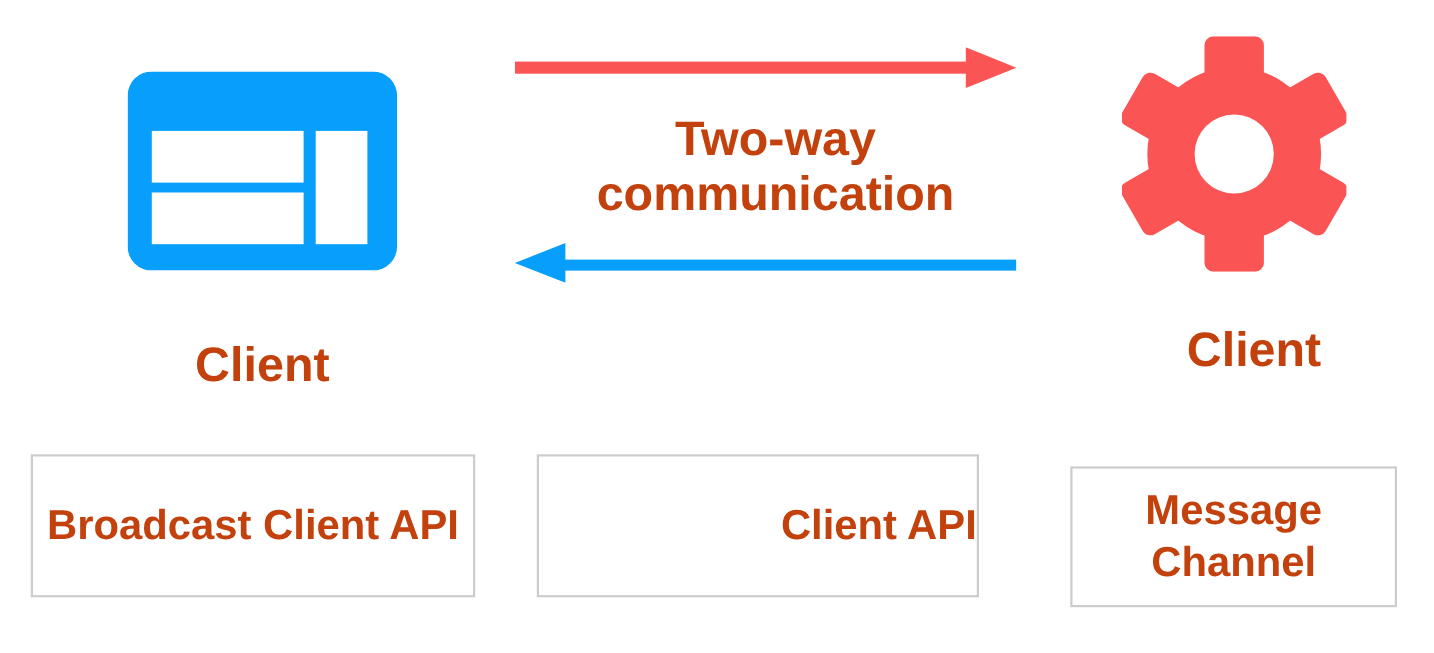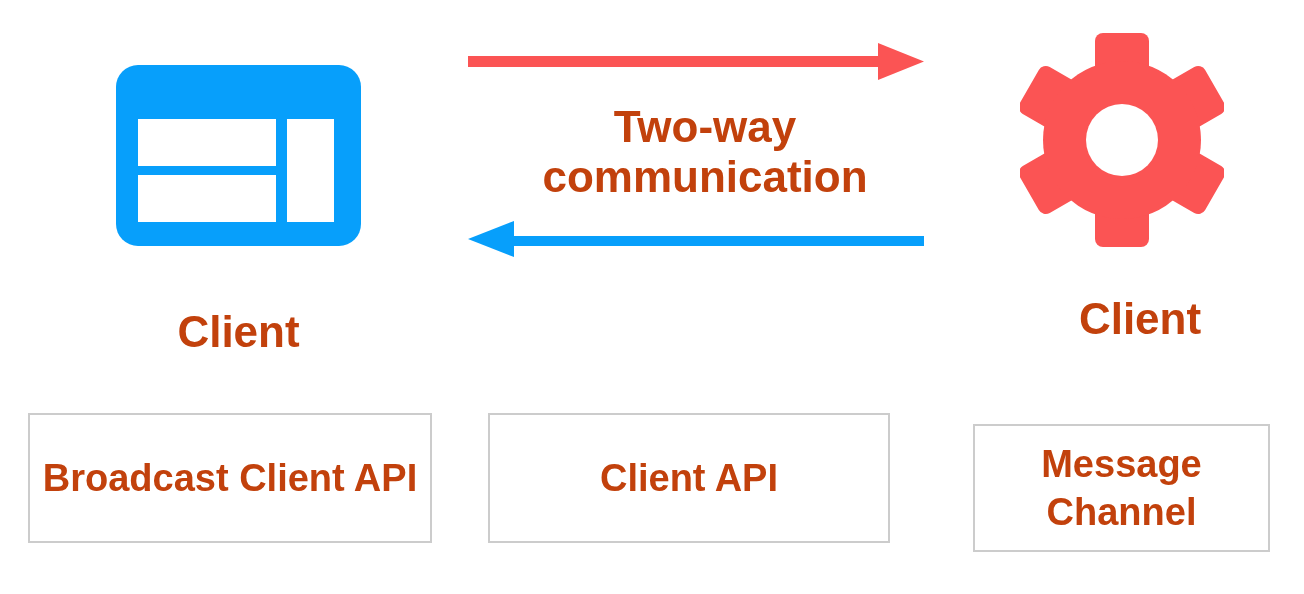--- a/index.html
+++ b/index.html
@@ -36,21 +36,21 @@
     background: #ffffff;
     border: 2px solid #cccccc;
     display: flex;
     align-items: center;
     justify-content: center;
     text-align: center;
     font-size: 38px;
     line-height: 48px;
   }
   .box-broadcast { left: 28px;  top: 413px; width: 404px; height: 130px; }
-  .box-client    { left: 488px; top: 413px; width: 402px; height: 130px; }
+  .box-client    { left: 488px; top: 413px; width: 402px; height: 130px; justify-content: flex-end; }
   .box-message   { left: 973px; top: 424px; width: 297px; height: 128px; }
 </style>
 </head>
 <body>
 
 <div class="canvas">
 
   <svg class="abs window-icon" viewBox="0 0 245 181" xmlns="http://www.w3.org/2000/svg" aria-hidden="true">
     <rect x="0" y="0" width="245" height="181" rx="22" fill="#079ffb"></rect>
     <rect x="22" y="54" width="138" height="47" fill="#ffffff"></rect>

